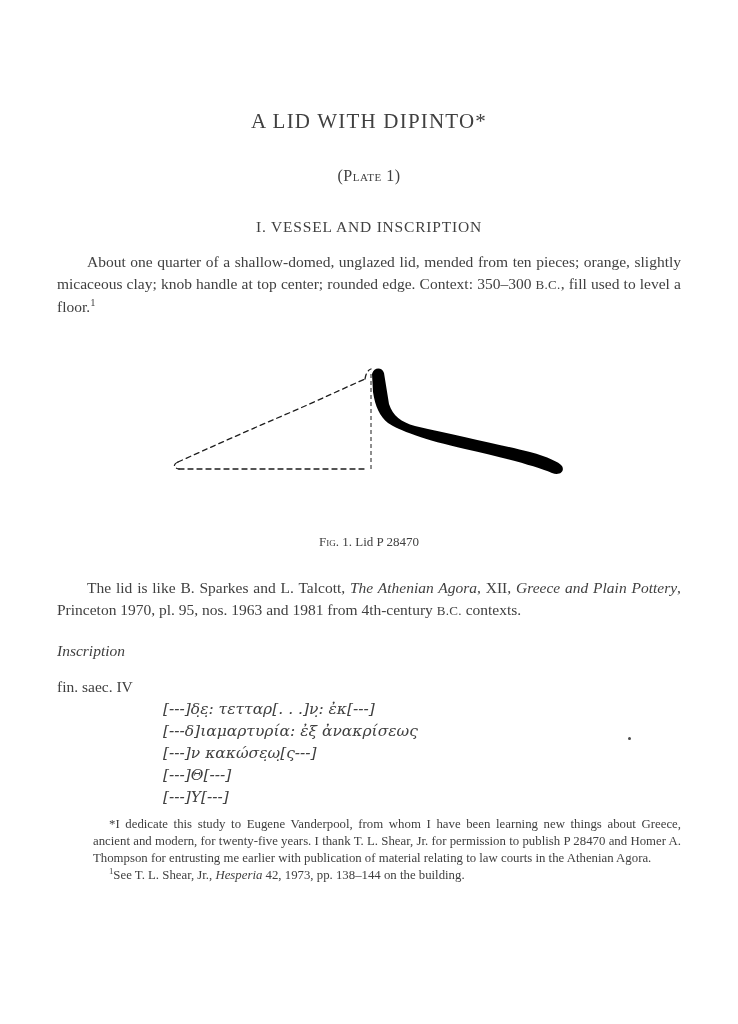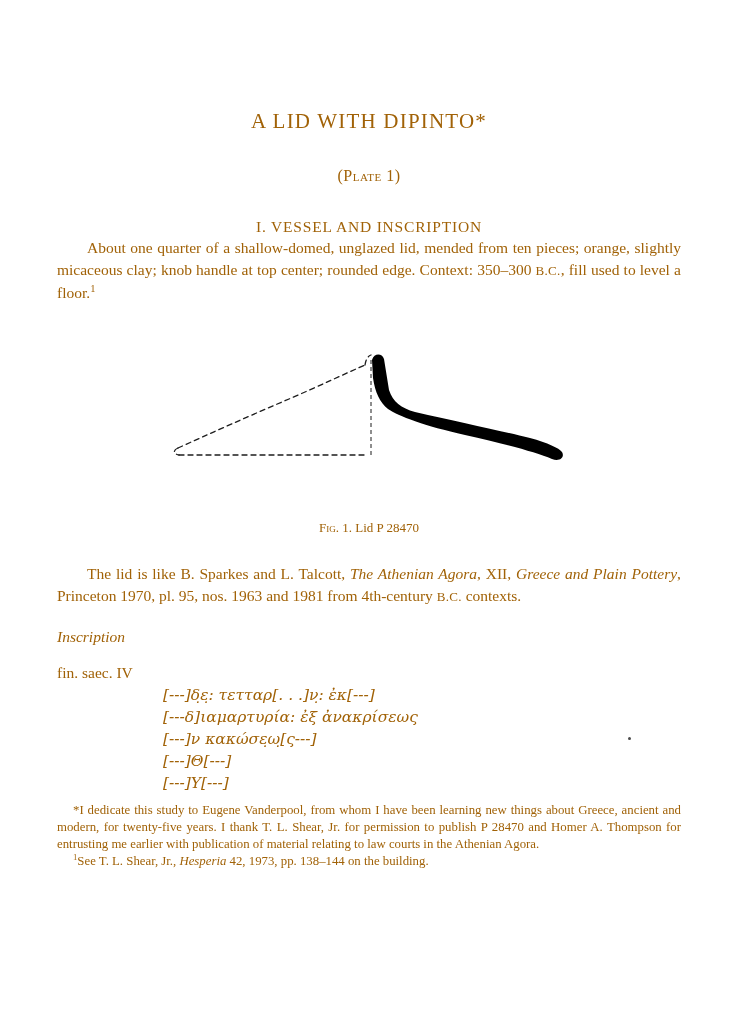--- a/index.html
+++ b/index.html
@@ -5,42 +5,42 @@
   html, body { margin: 0; padding: 0; background: #e8e8e8; }
   .page {
     position: relative;
     width: 738px;
     height: 1024px;
     margin: 0 auto;
     background: #ffffff;
     box-sizing: border-box;
     padding: 0 57px;
     font-family: "Liberation Serif", "DejaVu Serif", serif;
-    color: #a16207;
+    color: #404040;
     overflow: hidden;
   }
   .title {
     margin: 0;
     padding-top: 108px;
     text-align: center;
     font-size: 21px;
     font-weight: normal;
     letter-spacing: 1.2px;
     line-height: 26px;
   }
   .plate {
     text-align: center;
     font-variant: small-caps;
     font-size: 16px;
     margin-top: 32px;
     line-height: 20px;
     letter-spacing: 0.5px;
   }
   .section-heading {
-    margin: 30px 0 0 0;
+    margin: 30px 0 14px 0;
     text-align: center;
     font-size: 15.5px;
     font-weight: normal;
     letter-spacing: 0.8px;
     line-height: 21px;
   }
   .catalog {
     margin-top: 12px;
     font-size: 15.5px;
     line-height: 22px;
@@ -97,20 +97,21 @@
     font-size: 15.5px;
     line-height: 22px;
     font-style: italic;
     font-family: "DejaVu Serif", serif;
   }
   .footnotes {
     margin-top: 8px;
     font-size: 12.8px;
     line-height: 17px;
     text-align: justify;
+    margin-left: 36px;
   }
   .footnote { margin: 0; text-indent: 16px; }
   .stray-dot {
     position: absolute;
     left: 628px;
     top: 737px;
     width: 3px;
     height: 3px;
     border-radius: 50%;
     background: #4a4a4a;

